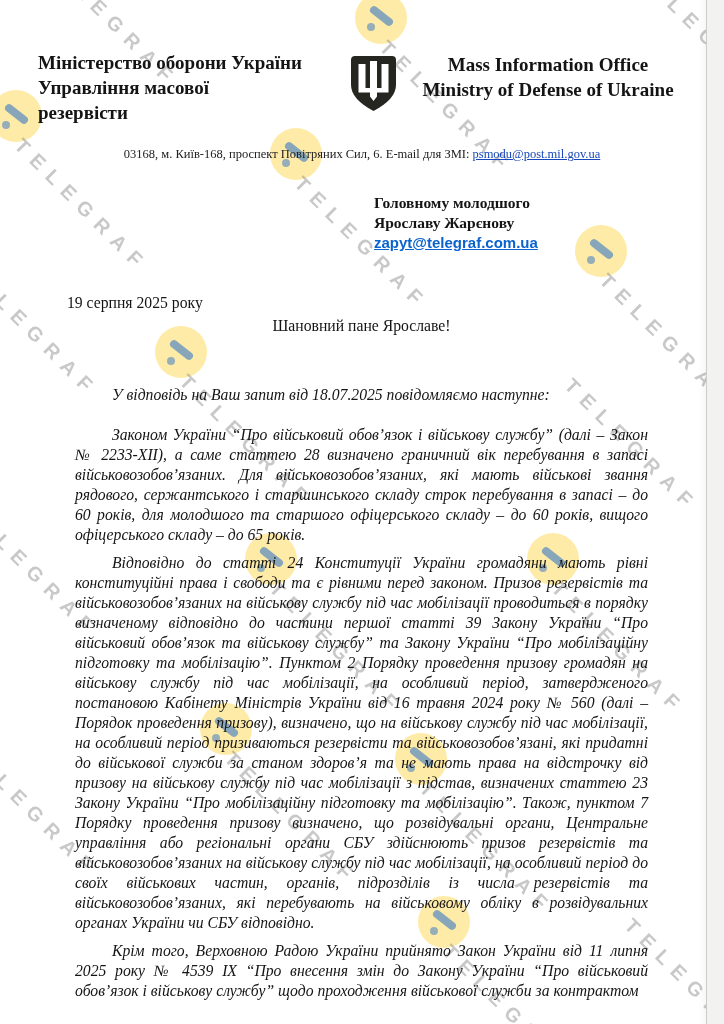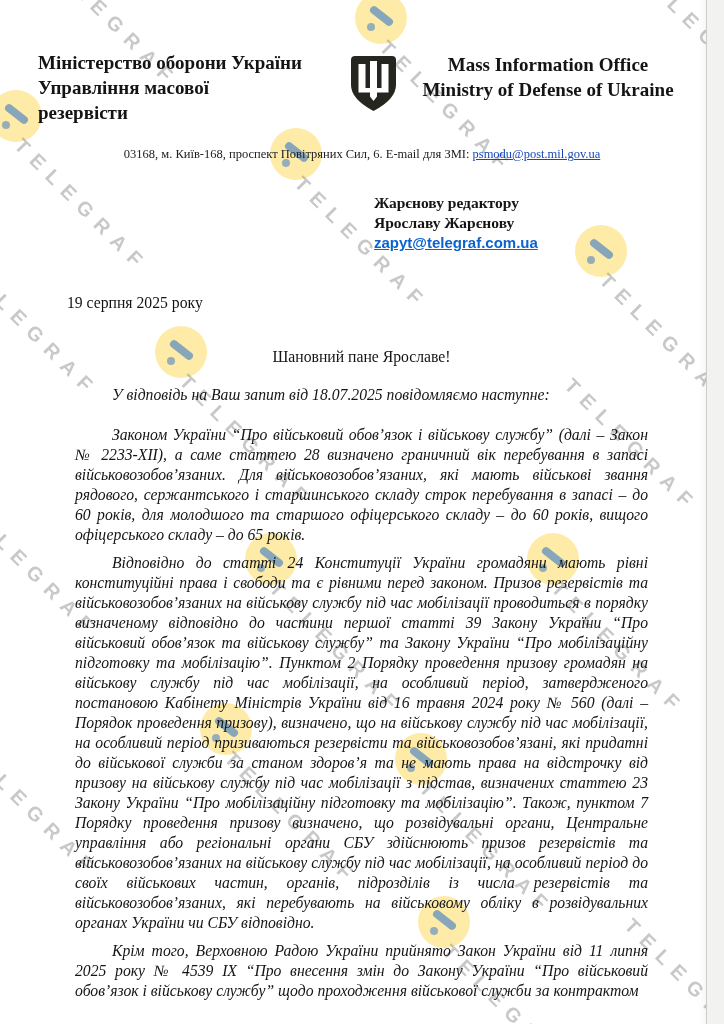--- a/index.html
+++ b/index.html
@@ -36,21 +36,21 @@
   .emblem{position:absolute;left:346px;top:54px;width:55px;height:59px;}
   .address{position:absolute;left:20px;top:147px;width:684px;text-align:center;
     font-size:12.5px;color:#222;}
   .address a{color:#1747b8;}
   .recipient{position:absolute;left:374px;top:193px;font-weight:700;font-size:15.5px;line-height:20px;}
   .recipient a{
     font-family:"Liberation Sans","DejaVu Sans",sans-serif;font-weight:600;font-size:15px;
     color:#0b63ce;text-decoration:underline;margin-top:28px;
   }
   .date{position:absolute;left:67px;top:294px;font-size:15.7px;}
-  .salutation{position:absolute;left:67px;top:348px;width:589px;text-align:center;font-size:15.7px;}
+  .salutation{position:absolute;left:67px;top:317px;width:589px;text-align:center;font-size:15.7px;}
   .body-text{position:absolute;left:67px;top:377px;width:589px;
     font-size:15.7px;line-height:20px;text-align:justify;}
   .body-text p{margin:8px;text-indent:37px;font-style:italic;}
   .body-text p.intro{margin-bottom:20px;}
   
   .scan-edge{position:absolute;top:0;right:0;bottom:0;width:17px;z-index:2;
     background:#f2f2f0;border-left:1px solid #cccccb;}
   .scan-shadow{position:absolute;top:0;right:17px;bottom:0;width:9px;z-index:2;
     background:linear-gradient(to right,rgba(0,0,0,0),rgba(0,0,0,0.035));}
 </style>
@@ -144,21 +144,21 @@
     <div class="org-en">
       <div>Mass Information Office</div>
       <div>Ministry of Defense of Ukraine</div>
     </div>
 
     <div class="address">
       <span>03168, м. Київ-168, проспект Повітряних Сил, 6. E-mail для ЗМІ: </span><a href="#">psmodu@post.mil.gov.ua</a>
     </div>
 
     <div class="recipient">
-      <div>Жарєнову редактору</div>
+      <div>Головному молодшого</div>
       <div>Ярославу Жарєнову</div>
       <div><a href="#">zapyt@telegraf.com.ua</a></div>
     </div>
 
     <div class="date">19 серпня 2025 року</div>
 
     <div class="salutation">Шановний пане Ярославе!</div>
 
     <div class="body-text">
       <p class="intro">У відповідь на Ваш запит від 18.07.2025 повідомляємо наступне:</p>

